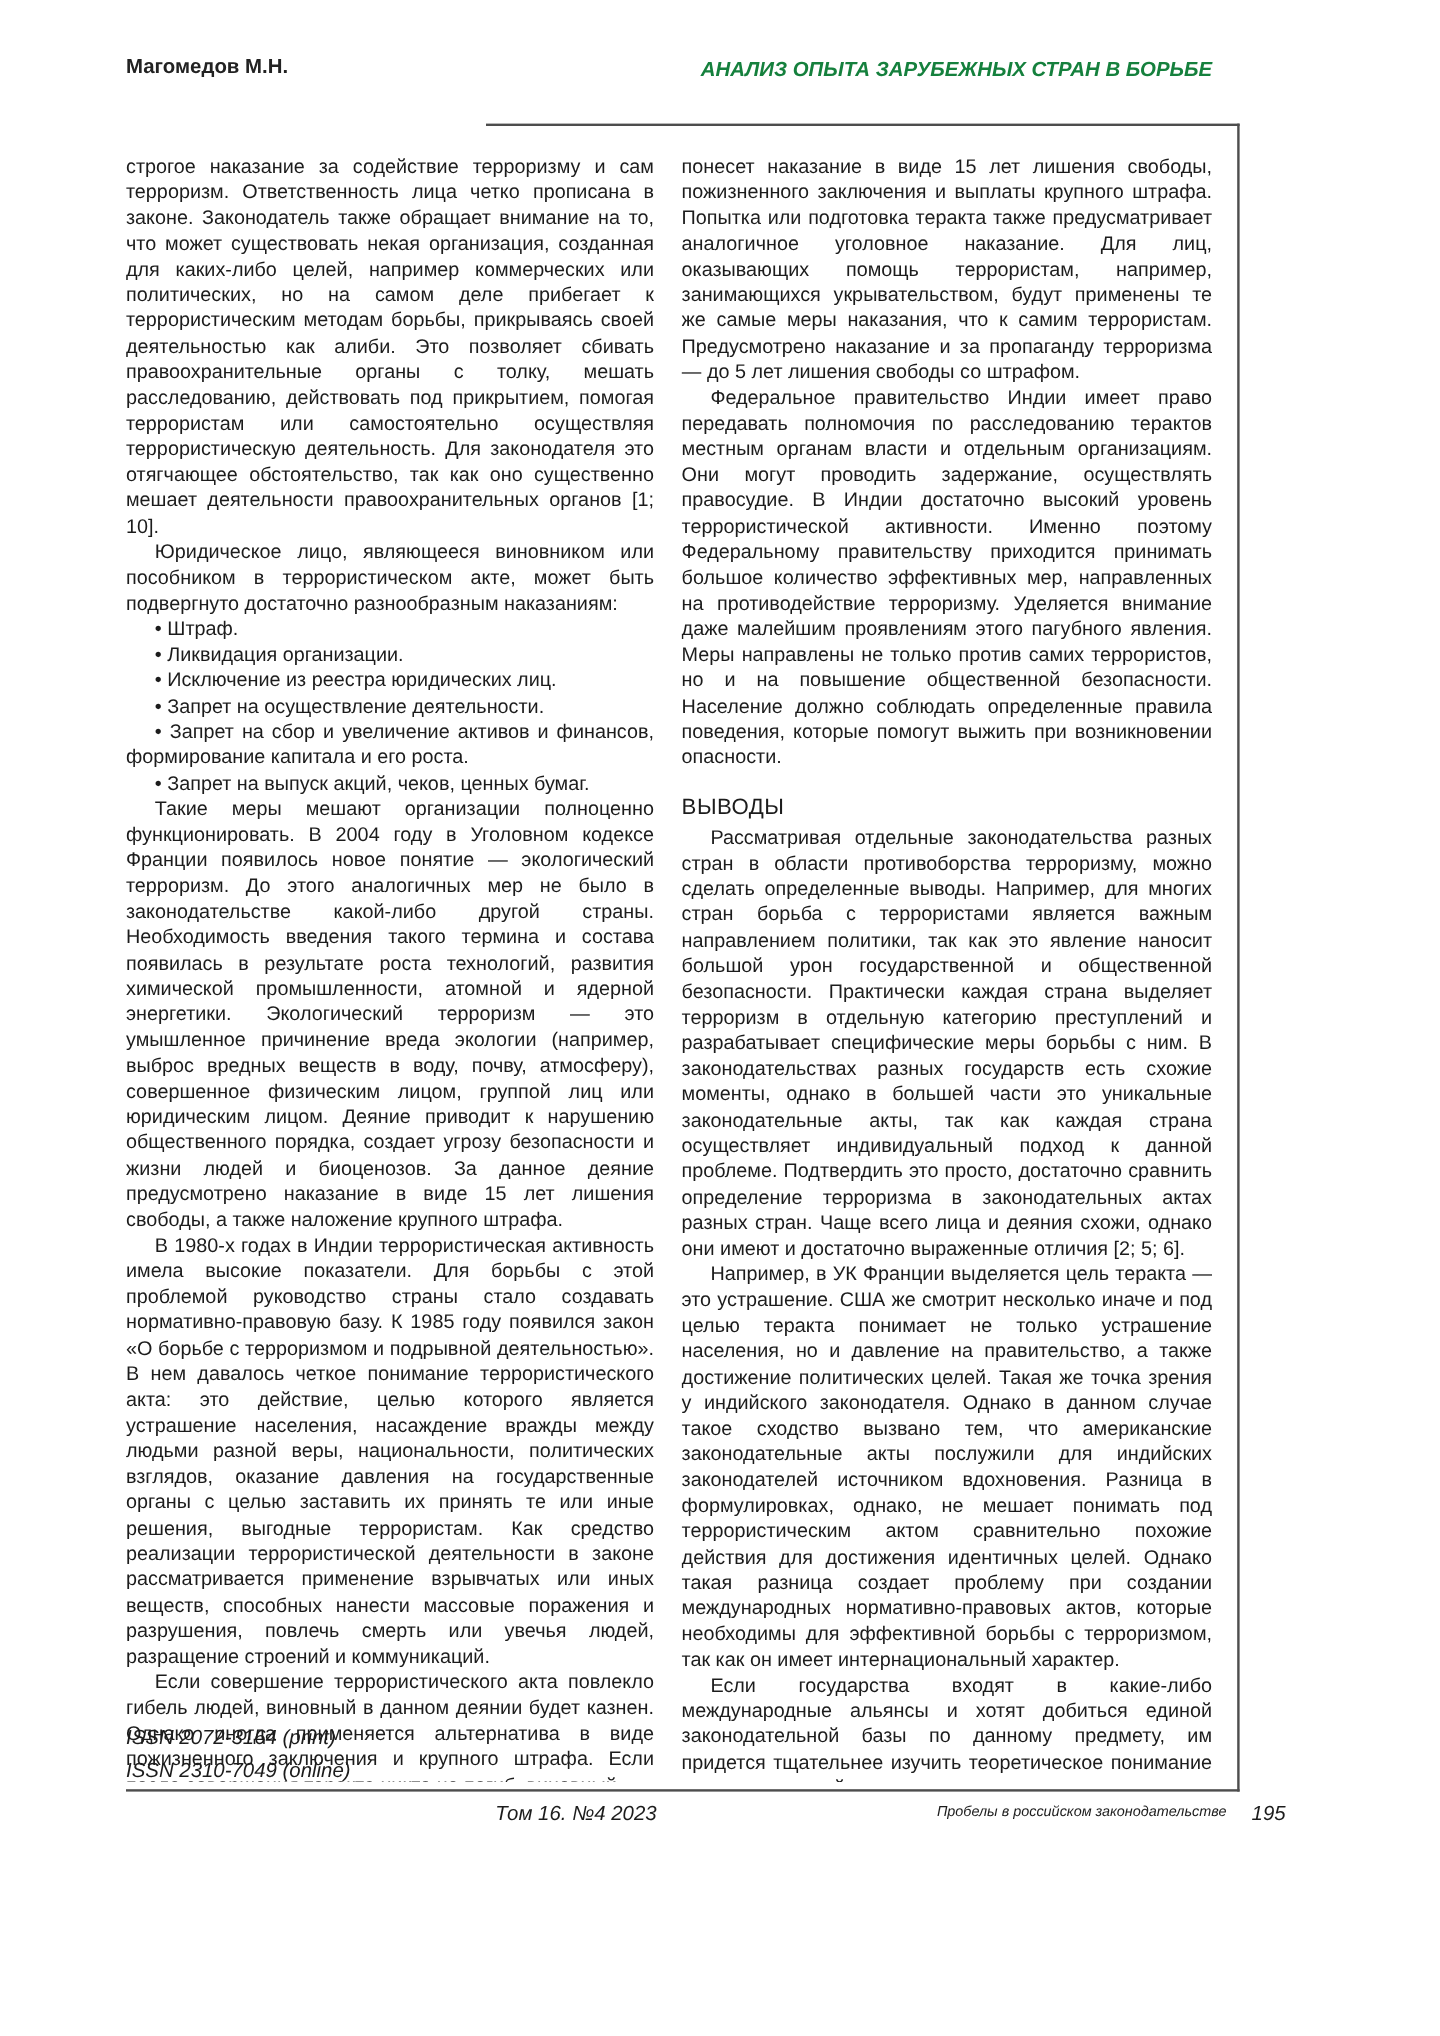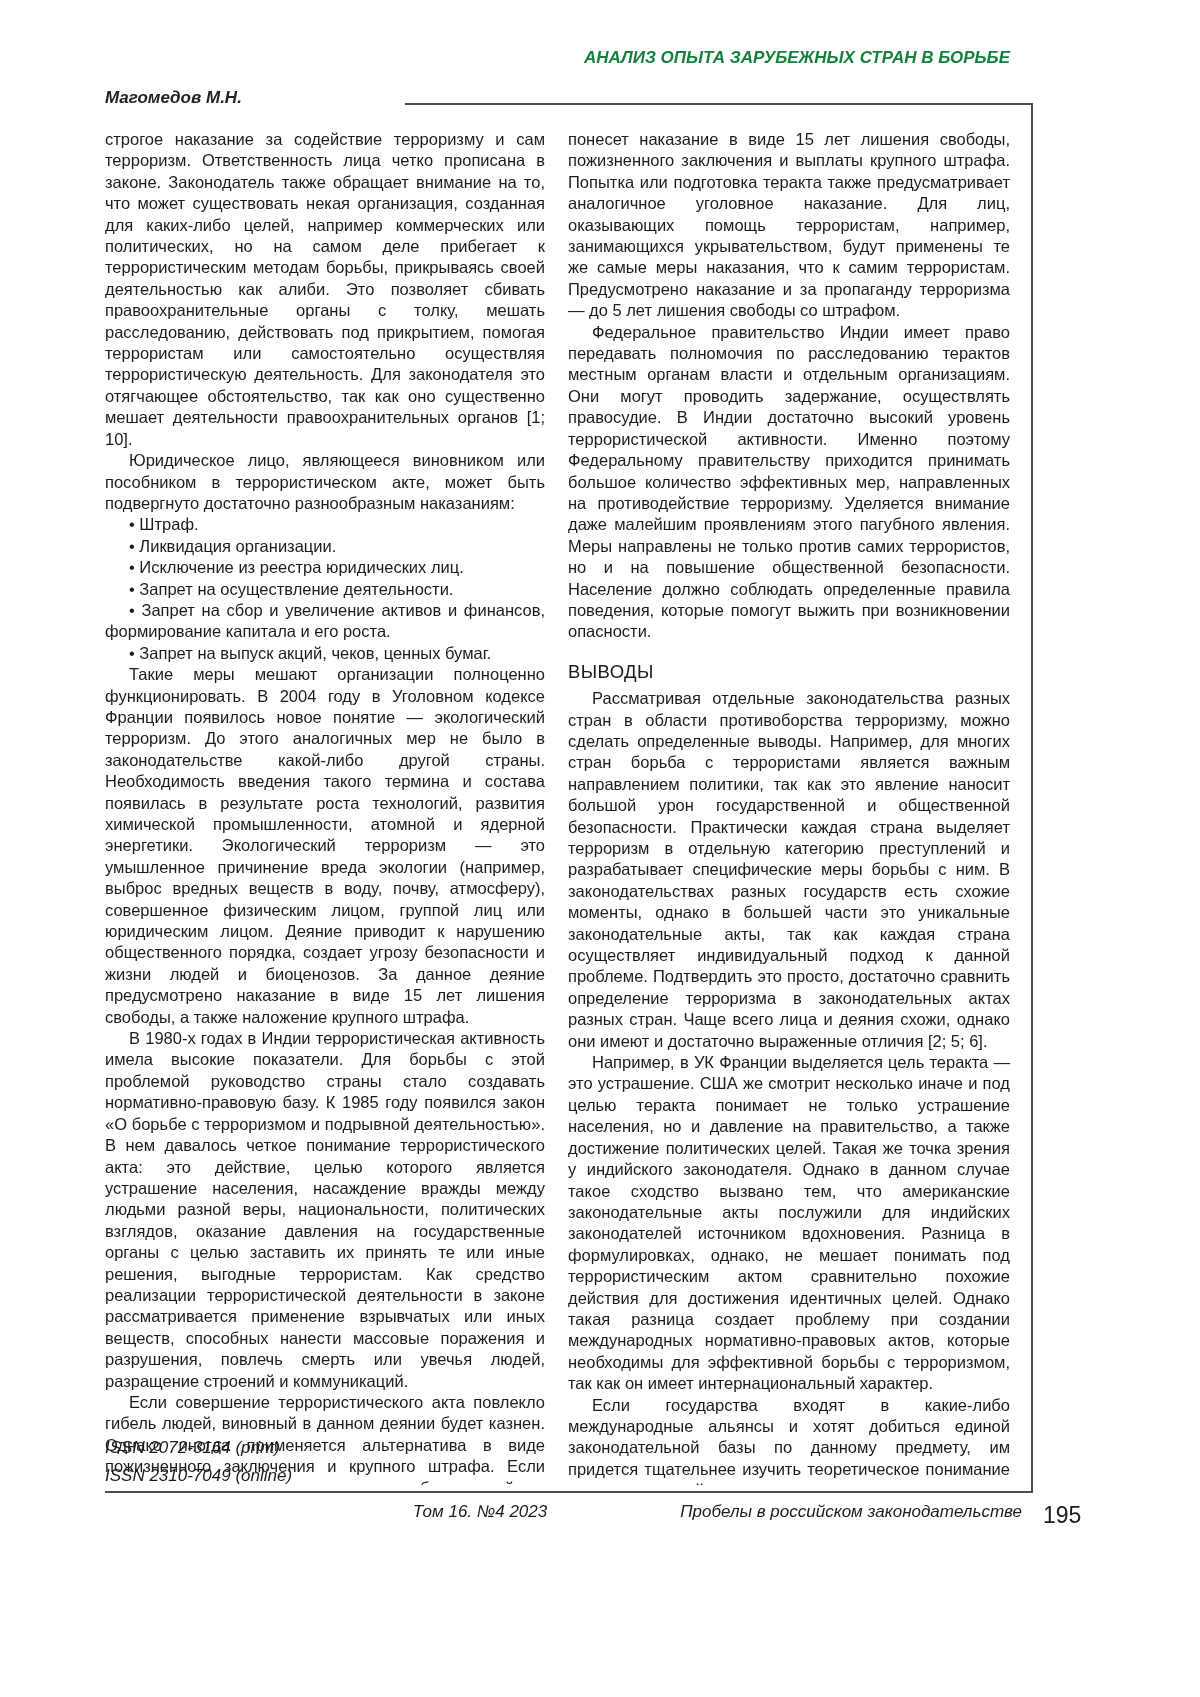--- a/index.html
+++ b/index.html
@@ -10,23 +10,22 @@
     position: relative;
     font-family: "Liberation Sans", "DejaVu Sans", sans-serif;
     color: #1c1c1c;
     -webkit-font-smoothing: antialiased;
   }
   .page { position: absolute; inset: 0; overflow: hidden; }
 
   
   .header-author {
     position: absolute; left: 105px; top: 46px;
-    font-size: 17px; font-weight: bold; font-style: italic;
+    font-size: 17px; font-weight: bold; 
     color: #222;
-    margin-top: 42px;
   }
   .header-title {
     position: absolute; right: 190px; top: 46px;
     text-align: right;
     font-size: 17px; font-weight: bold; font-style: italic;
     line-height: 24px; color: #15803d;
   }
 
   
   .rule { position: absolute; background: #4d4d4d; }
@@ -56,25 +55,26 @@
   .footer-issn {
     position: absolute; left: 105px; top: 1434px;
     font-style: italic; font-size: 17px; line-height: 28px;
   }
   .footer-volume {
     position: absolute; left: 300px; top: 1502px; width: 360px;
     text-align: center; font-style: italic; font-size: 17px;
   }
   .footer-journal {
     position: absolute; right: 178px; top: 1502px;
-    font-style: italic; font-size: 17px;
+    font-style: italic; font-size: 12px;
   }
   .footer-page {
     position: absolute; left: 1043px; top: 1502px;
-    font-size: 23px;
+    font-size: 17px;
+    font-style: italic;
   }
 </style>
 </head>
 <body>
 
 <div class="page">
 
   <div class="header-author">Магомедов М.Н.</div>
 
   <div class="header-title">

